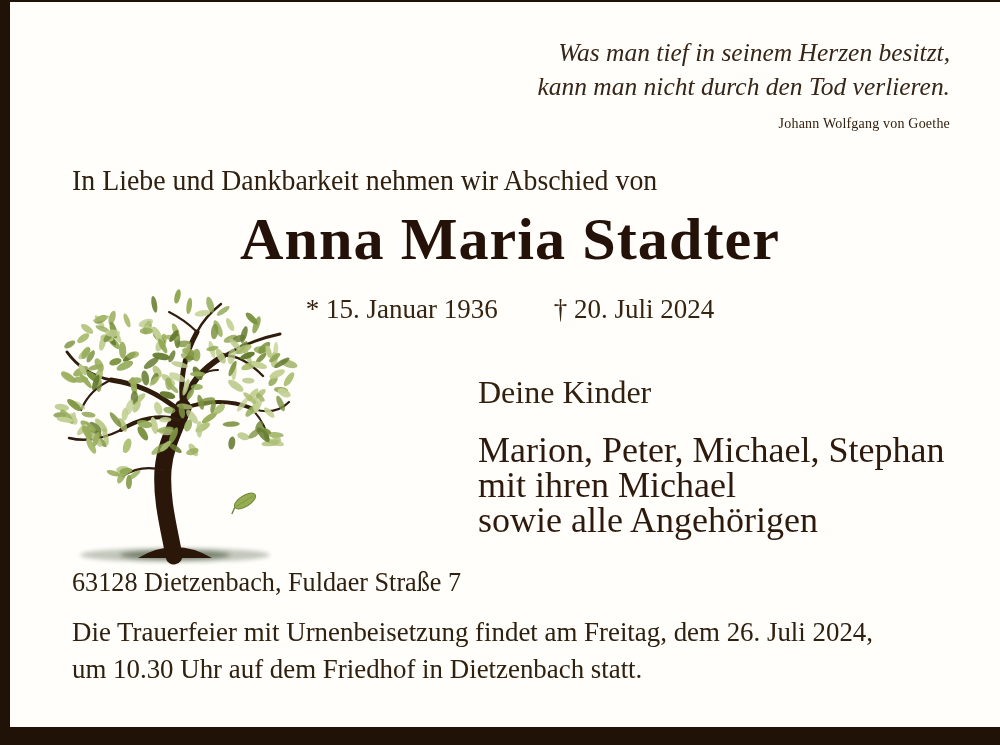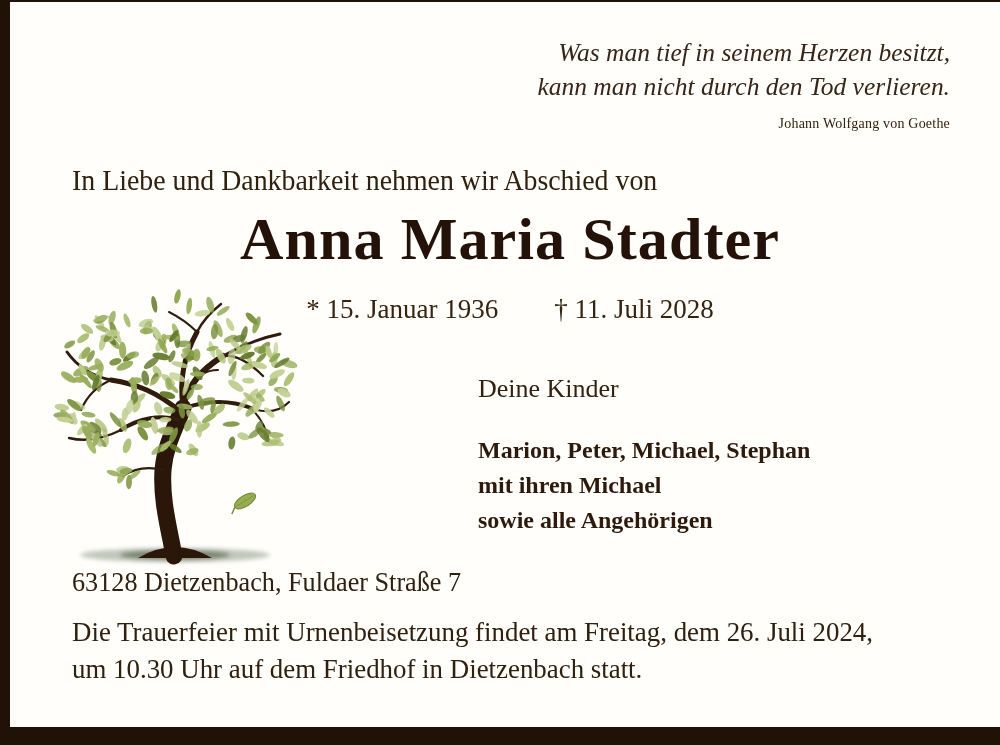--- a/index.html
+++ b/index.html
@@ -84,27 +84,27 @@
     top: 286px;
     width: 268px;
     height: 282px;
   }
   .family-block {
     position: absolute;
     left: 468px;
     top: 372px;
   }
   .family-salutation {
-    font-size: 26px;
+    font-size: 32px;
     color: #33210f;
   }
   .family-names {
-    margin-top: 29px;
-    font-size: 24px;
-    font-weight: bold;
+    margin-top: 22px;
+    font-size: 36px;
+    font-weight: normal;
     line-height: 35px;
     color: #2e1a0c;
   }
   .address-line {
     position: absolute;
     left: 62px;
     top: 565px;
     font-size: 27px;
     white-space: nowrap;
     transform: scaleX(0.97);
@@ -134,21 +134,21 @@
       <div class="quote-line">kann man nicht durch den Tod verlieren.</div>
       <div class="quote-attr">Johann Wolfgang von Goethe</div>
     </div>
 
     <div class="intro-line">In Liebe und Dankbarkeit nehmen wir Abschied von</div>
 
     <div class="deceased-name">Anna Maria Stadter</div>
 
     <div class="dates-row">
       <span>* 15. Januar 1936</span>
-      <span>† 11. Juli 2028</span>
+      <span>† 20. Juli 2024</span>
     </div>
 
     <div class="tree-wrap">
       <svg width="268" height="282" viewBox="0 0 268 282" xmlns="http://www.w3.org/2000/svg">
         <defs>
           <filter id="soft" x="-50%" y="-50%" width="200%" height="200%">
             <feGaussianBlur stdDeviation="2.2"></feGaussianBlur>
           </filter>
         </defs>
 

